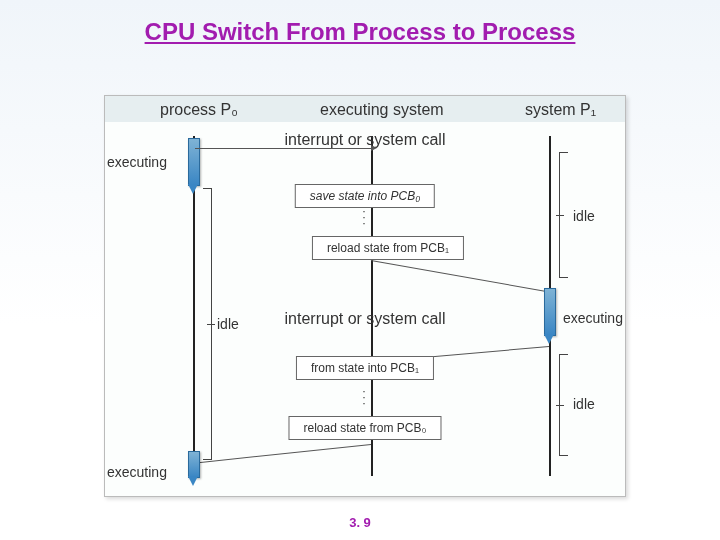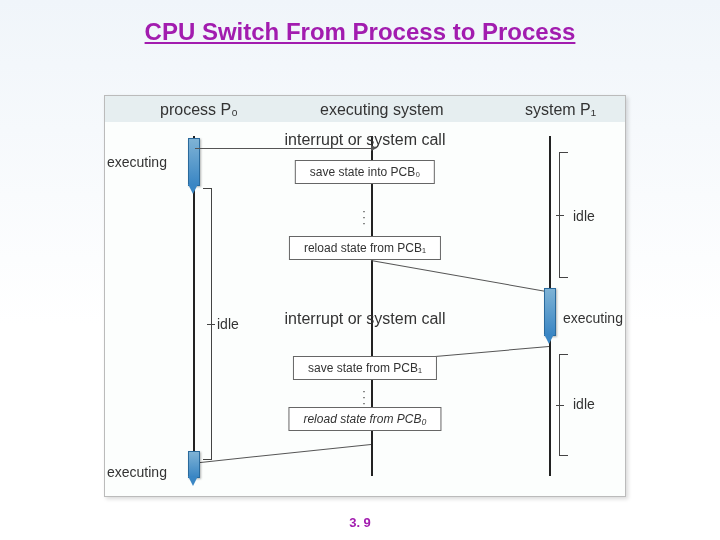--- a/index.html
+++ b/index.html
@@ -163,44 +163,44 @@
     <div class="timeline" style="left:266px;"></div>
     <div class="timeline" style="left:444px;"></div>
 
     <div class="thick-exec" style="left:83px; top:42px; height:46px;"></div>
     <div class="arrow-head" style="left:83px; top:88px;"></div>
     <div class="side-label" style="left:2px; top:58px;">executing</div>
 
     <div class="center-text" style="top:35px;">interrupt or system call</div>
     <div class="hline" style="left:90px; top:52px; width:176px;"></div>
 
-    <div class="action-box" style="top:64px;">save state into PCB₀</div>
+    <div class="action-box" style="top:88px;font-style:italic;">save state into PCB₀</div>
     <div class="vdots" style="top:112px;">·<br>·<br>·</div>
 
-    <div class="action-box" style="top:140px;">reload state from PCB₁</div>
+    <div class="action-box" style="top:140px;margin-left:23px;">reload state from PCB₁</div>
 
     <div class="brace" style="left:98px; top:92px; height:270px; border-right:1px solid #444;"></div>
     <div class="side-label" style="left:112px; top:220px;">idle</div>
 
     <div class="hline" style="left:266px; top:164px; width:178px; transform:rotate(10deg); transform-origin:left center;"></div>
 
     <div class="brace left" style="left:454px; top:56px; height:124px; border-left:1px solid #444;"></div>
     <div class="side-label" style="left:468px; top:112px;">idle</div>
 
     <div class="thick-exec" style="left:439px; top:192px; height:46px;"></div>
     <div class="arrow-head" style="left:439px; top:238px;"></div>
     <div class="side-label" style="left:458px; top:214px;">executing</div>
 
     <div class="center-text" style="top:214px;">interrupt or system call</div>
     <div class="hline rev" style="left:266px; top:250px; width:178px; transform:rotate(-5deg); transform-origin:right center;"></div>
 
-    <div class="action-box" style="top:260px;">save state from PCB₁</div>
+    <div class="action-box" style="top:260px;">from state into PCB₁</div>
     <div class="vdots" style="top:292px;">·<br>·<br>·</div>
 
-    <div class="action-box" style="top:311px;font-style:italic;">reload state from PCB₀</div>
+    <div class="action-box" style="top:320px;">reload state from PCB₀</div>
 
     <div class="brace left" style="left:454px; top:258px; height:100px; border-left:1px solid #444;"></div>
     <div class="side-label" style="left:468px; top:300px;">idle</div>
 
     <div class="hline rev" style="left:90px; top:348px; width:176px; transform:rotate(-6deg); transform-origin:right center;"></div>
 
     <div class="thick-exec" style="left:83px; top:355px; height:25px;"></div>
     <div class="arrow-head" style="left:83px; top:380px;"></div>
     <div class="side-label" style="left:2px; top:368px;">executing</div>
 

